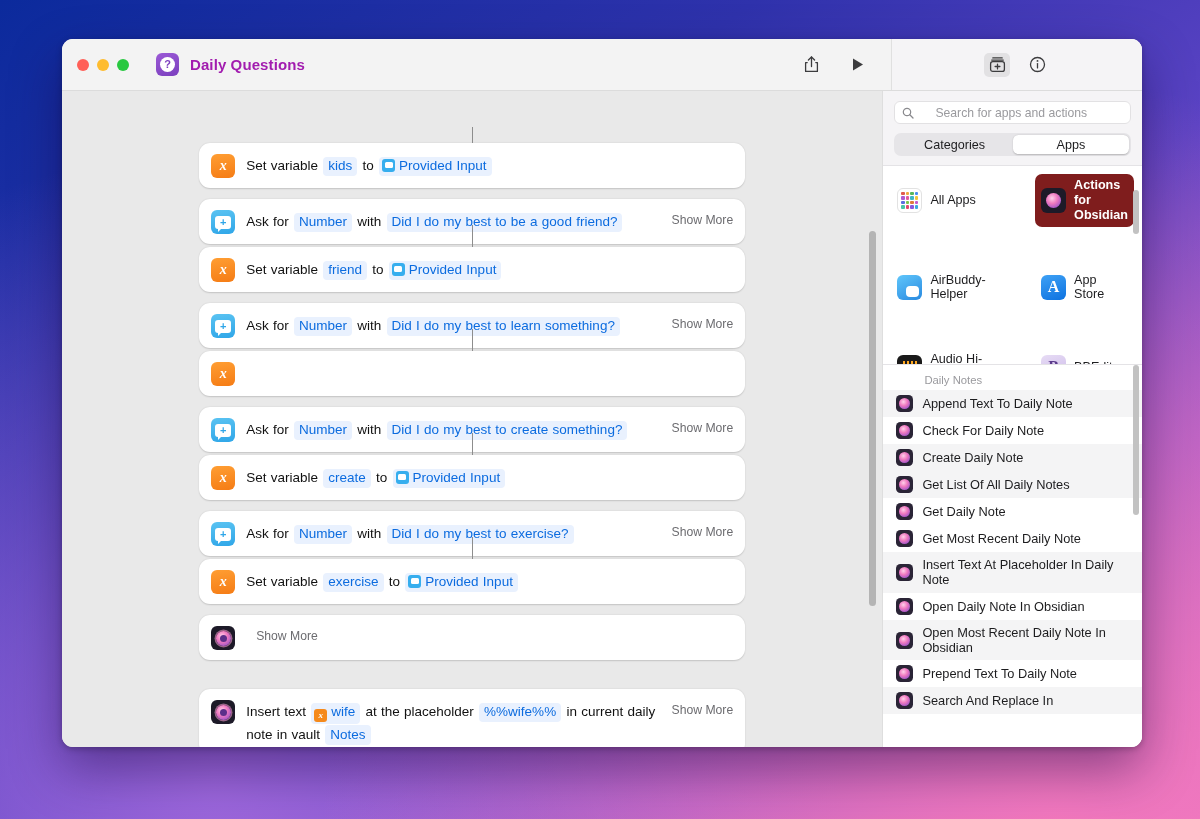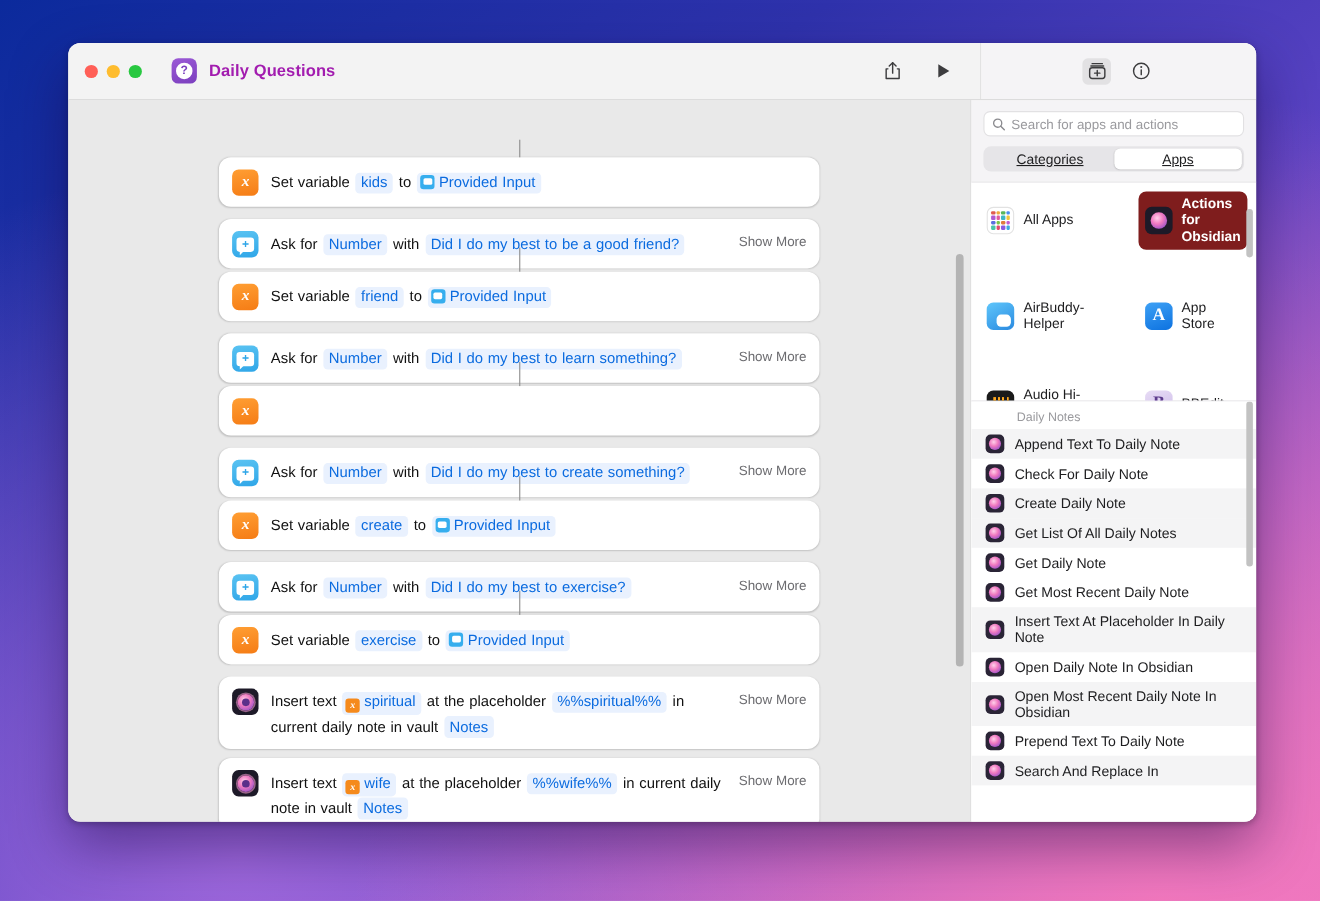--- a/index.html
+++ b/index.html
@@ -234,36 +234,35 @@
   .search-wrap { padding: 10px 11px 6px 11px; }
   .search {
     height: 23px;
     background: #fff;
     border: 1px solid #e2e1e3;
     border-radius: 6px;
     display: flex; align-items: center;
     padding: 0 7px;
     gap: 5px;
   }
-  .search .ph { font-size: 12.2px; color: #9a9a9e; }
+  .search .ph { font-size: 12.2px; color: #9a9a9e; margin-left: 16px; }
   .segbar {
     margin: 3px 11px 0 11px;
     background: #e6e5e8;
     border-radius: 7px;
     height: 23px;
     display: flex;
     padding: 2px;
   }
   .seg {
     flex: 1 1 0;
     display: flex; align-items: center; justify-content: center;
     font-size: 12.6px;
     color: #1d1d1f;
     border-radius: 5.5px;
-    text-decoration: underline;
   }
   .seg.active { background: #fff; box-shadow: 0 0.5px 1.5px rgba(0,0,0,0.2); }
 
   .apps-pane {
     margin-top: 9px;
     background: #fff;
     border-top: 1px solid #e4e3e6;
     border-bottom: 1px solid #e4e3e6;
     height: 200px;
     overflow: hidden;
@@ -506,21 +505,20 @@
                 <span>x</span>
               </span>
               <span class="card-text"><span>Set variable</span> <span class="tok">exercise</span> <span>to</span> <span class="tok withicon"><span class="mini ask"></span>Provided Input</span> </span>
             </div>
           </div>
           <div class="row-wrap" style="position: absolute; left: 0px; right: 0px; top: 524px;">
             <div class="card">
               <span class="ic obs">
                 <span class="gear"></span>
               </span>
-              <span class="card-text"><span>Insert text</span> <span class="tok withicon"><span class="mini var">x</span>spiritual</span> <span>at the placeholder</span> <span class="tok">%%spiritual%%</span> <span>in current daily note in vault</span> <span class="tok">Notes</span> </span>
               <span class="showmore">Show More</span>
             </div>
           </div>
           <div class="row-wrap" style="position: absolute; left: 0px; right: 0px; top: 598px;">
             <div class="card">
               <span class="ic obs">
                 <span class="gear"></span>
               </span>
               <span class="card-text"><span>Insert text</span> <span class="tok withicon"><span class="mini var">x</span>wife</span> <span>at the placeholder</span> <span class="tok">%%wife%%</span> <span>in current daily note in vault</span> <span class="tok">Notes</span> </span>
               <span class="showmore">Show More</span>

